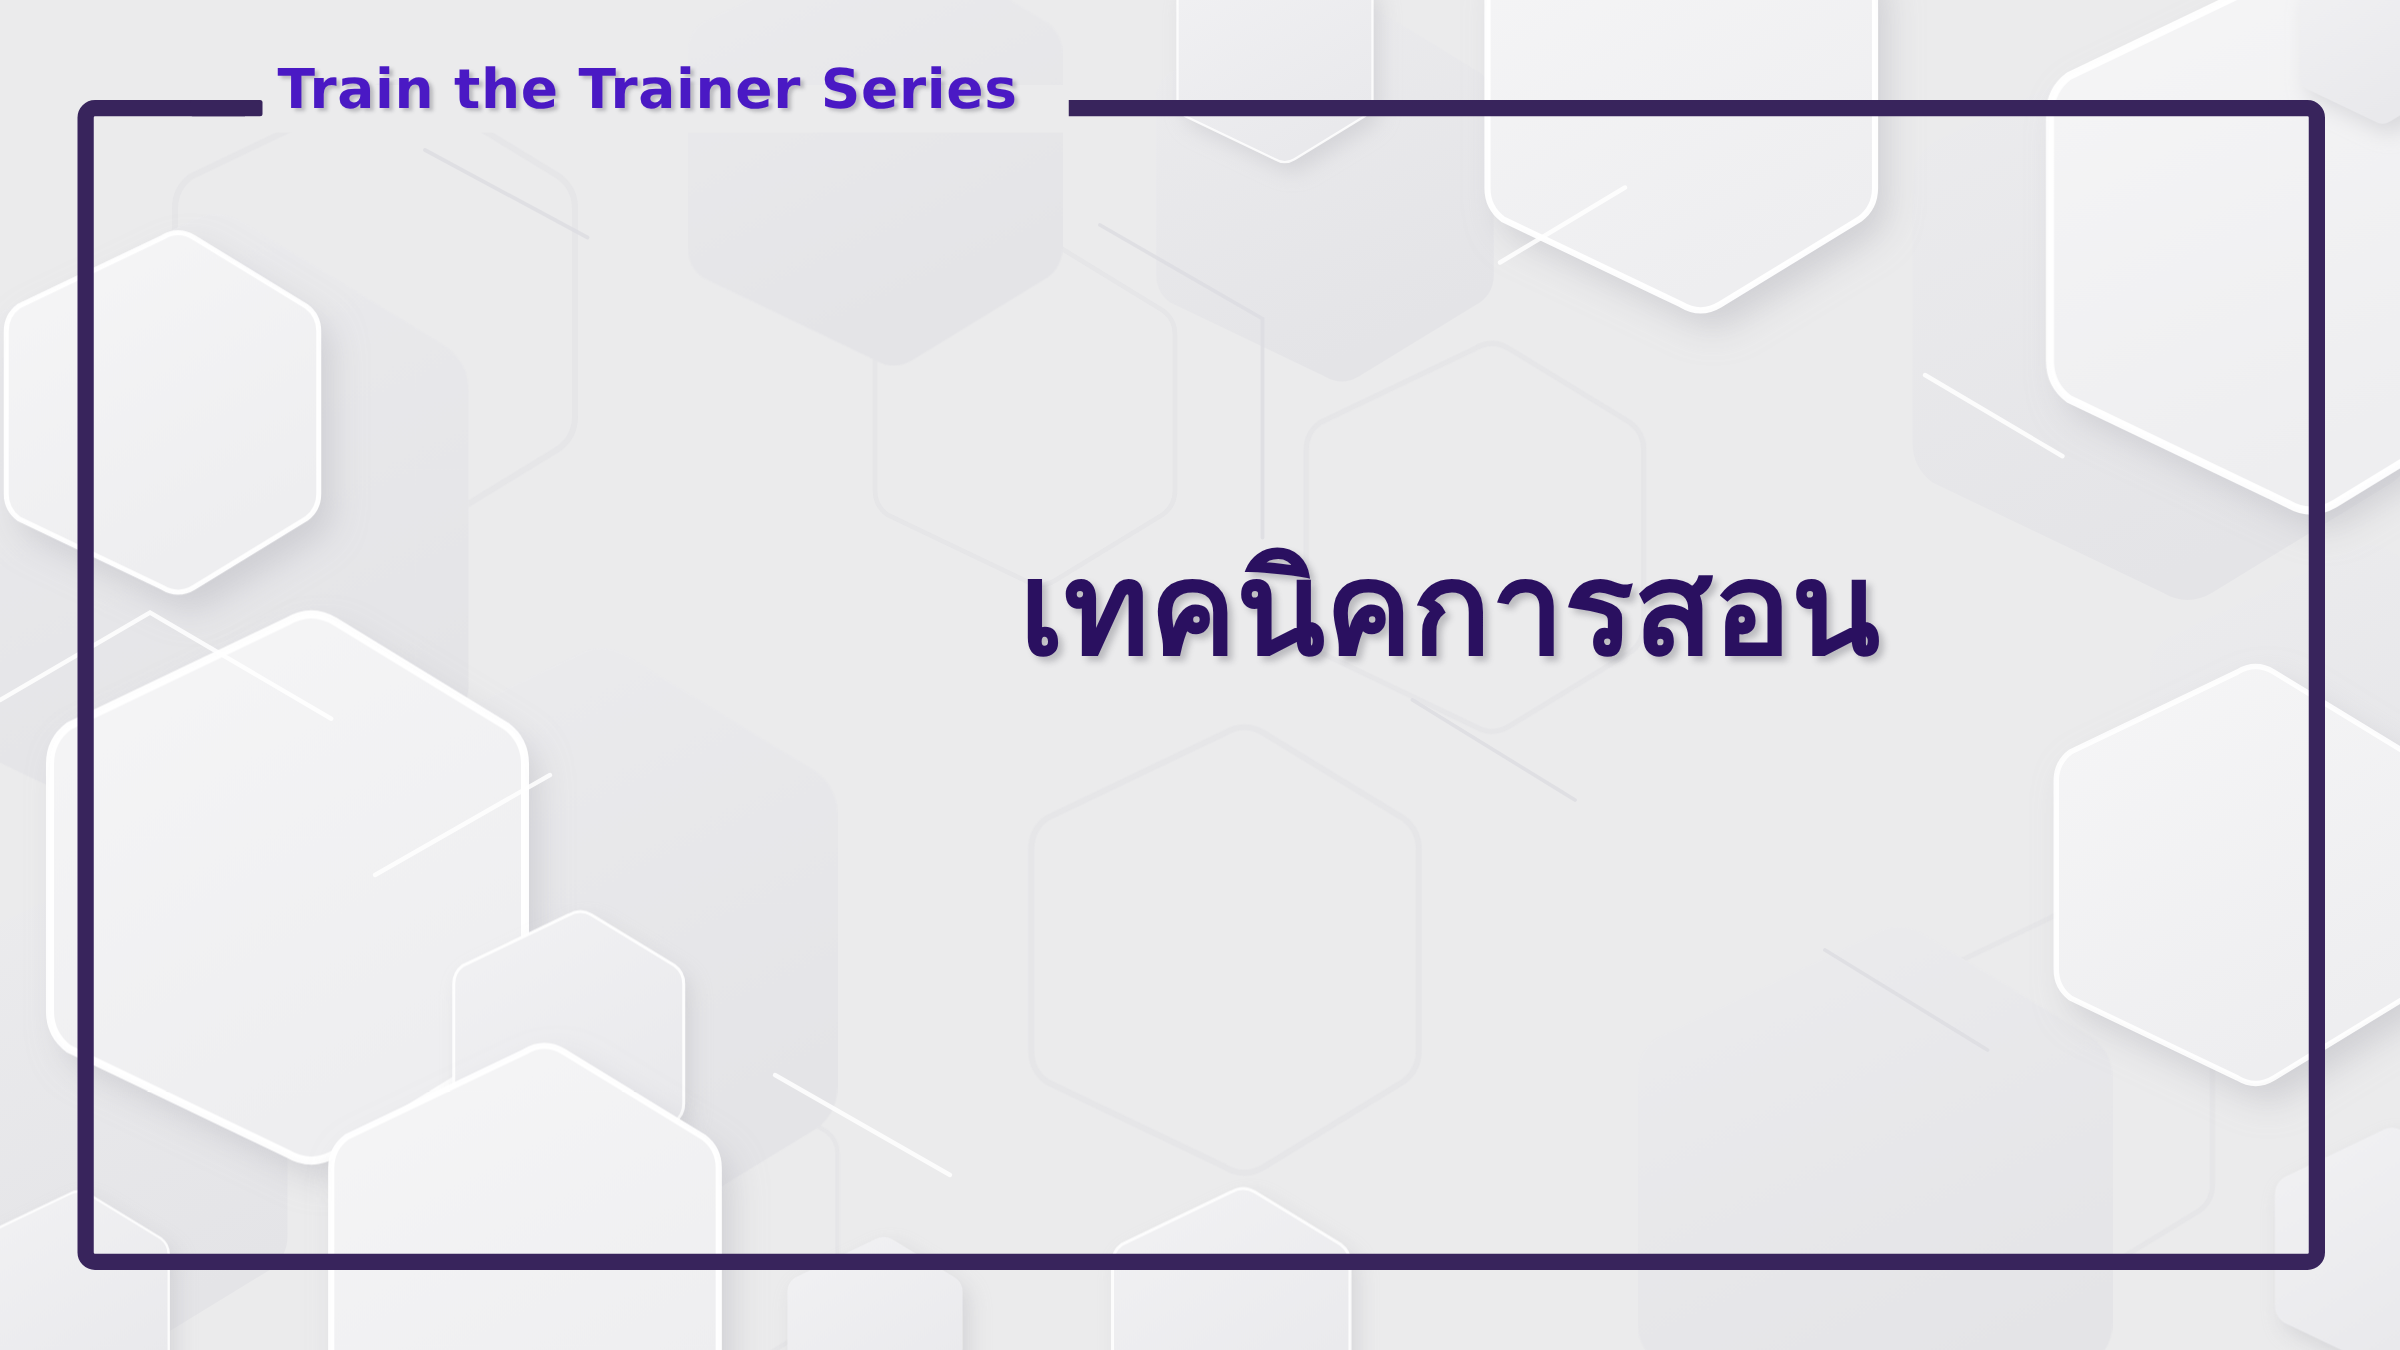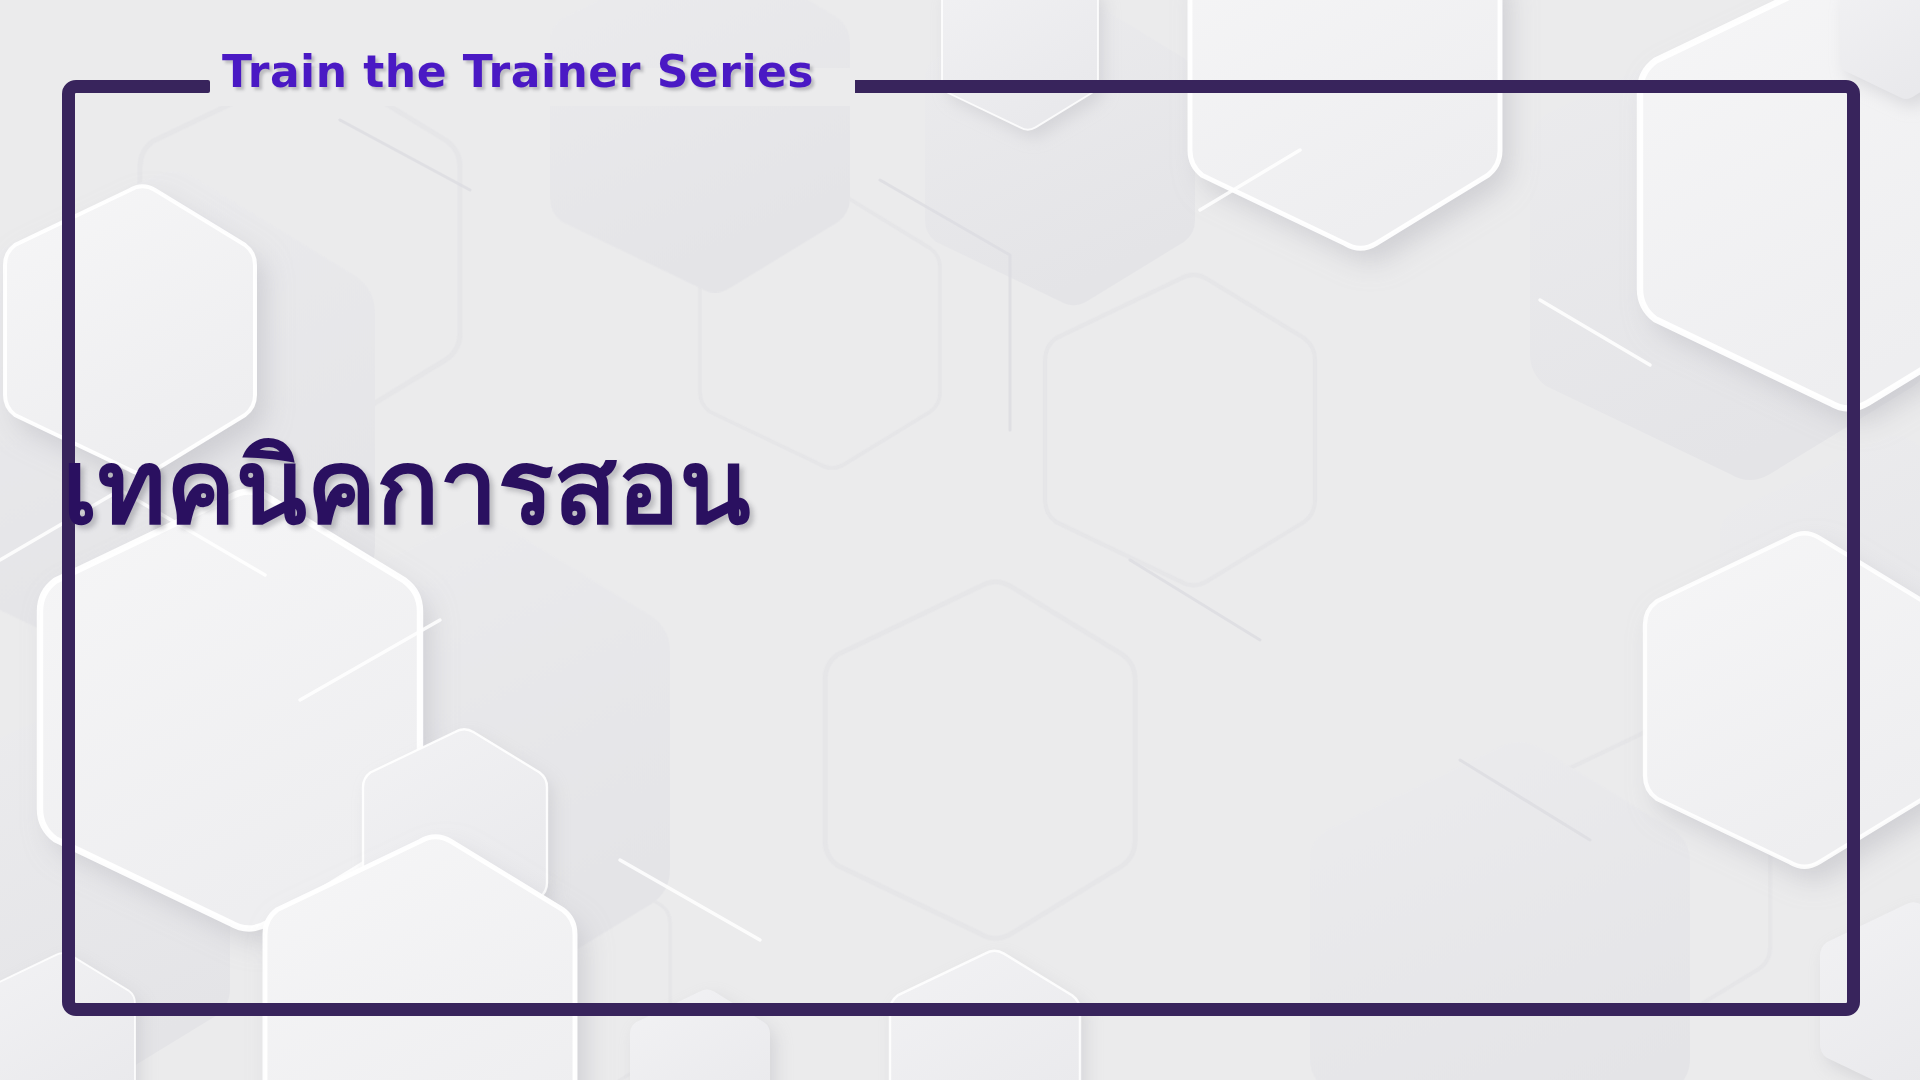--- a/index.html
+++ b/index.html
@@ -84,21 +84,21 @@
 
   
   #title-block {
     position: absolute;
     left: 62px;
     top: 80px;
     width: 1442px;
     height: 936px;
     display: flex;
     flex-direction: column;
-    align-items: flex-start;
+    align-items: flex-end;
     justify-content: center;
     z-index: 4;
     transform: translateY(-60px);
   }
 
   .title-line {
     font-family: "DejaVu Sans", "Liberation Sans", sans-serif;
     font-size: 104px;
     font-weight: 700;
     line-height: 1.32;

